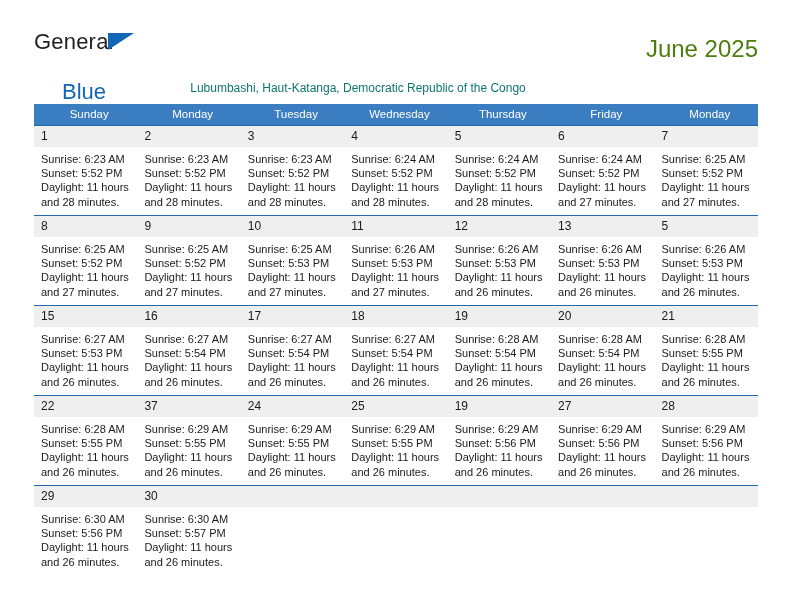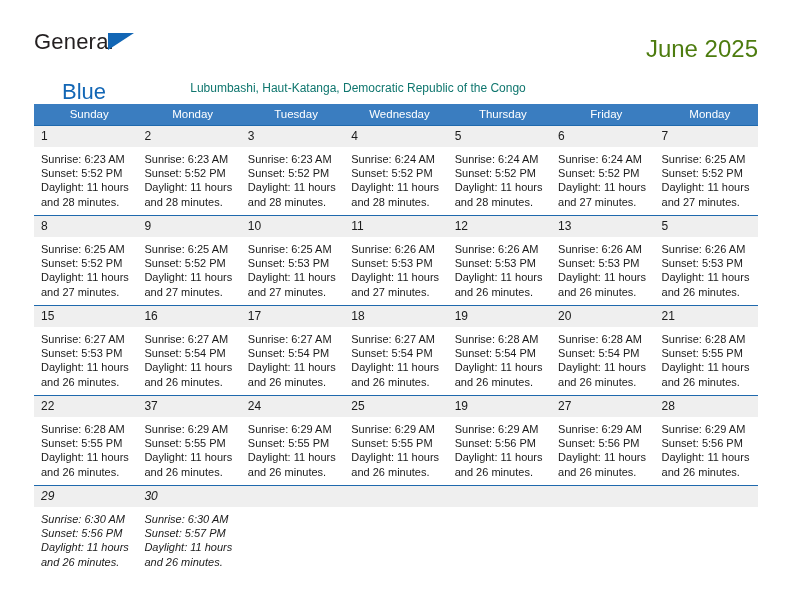--- a/index.html
+++ b/index.html
@@ -107,21 +107,20 @@
     vertical-align: top;
     padding: 0;
     border-top: 1.6px solid #1f69ad;
     width: 103.4px;
   }
   .calendar tr.week td {
     height: 89px;
   }
   .calendar tr.week.last td {
     height: 87px;
-    font-style: italic;
   }
   .daynum {
     background: #efefef;
     font-size: 12px;
     color: #1a1a1a;
     padding: 4px 0 4px 7px;
     line-height: 13px;
     height: 13px;
   }
   .daynum.empty {

